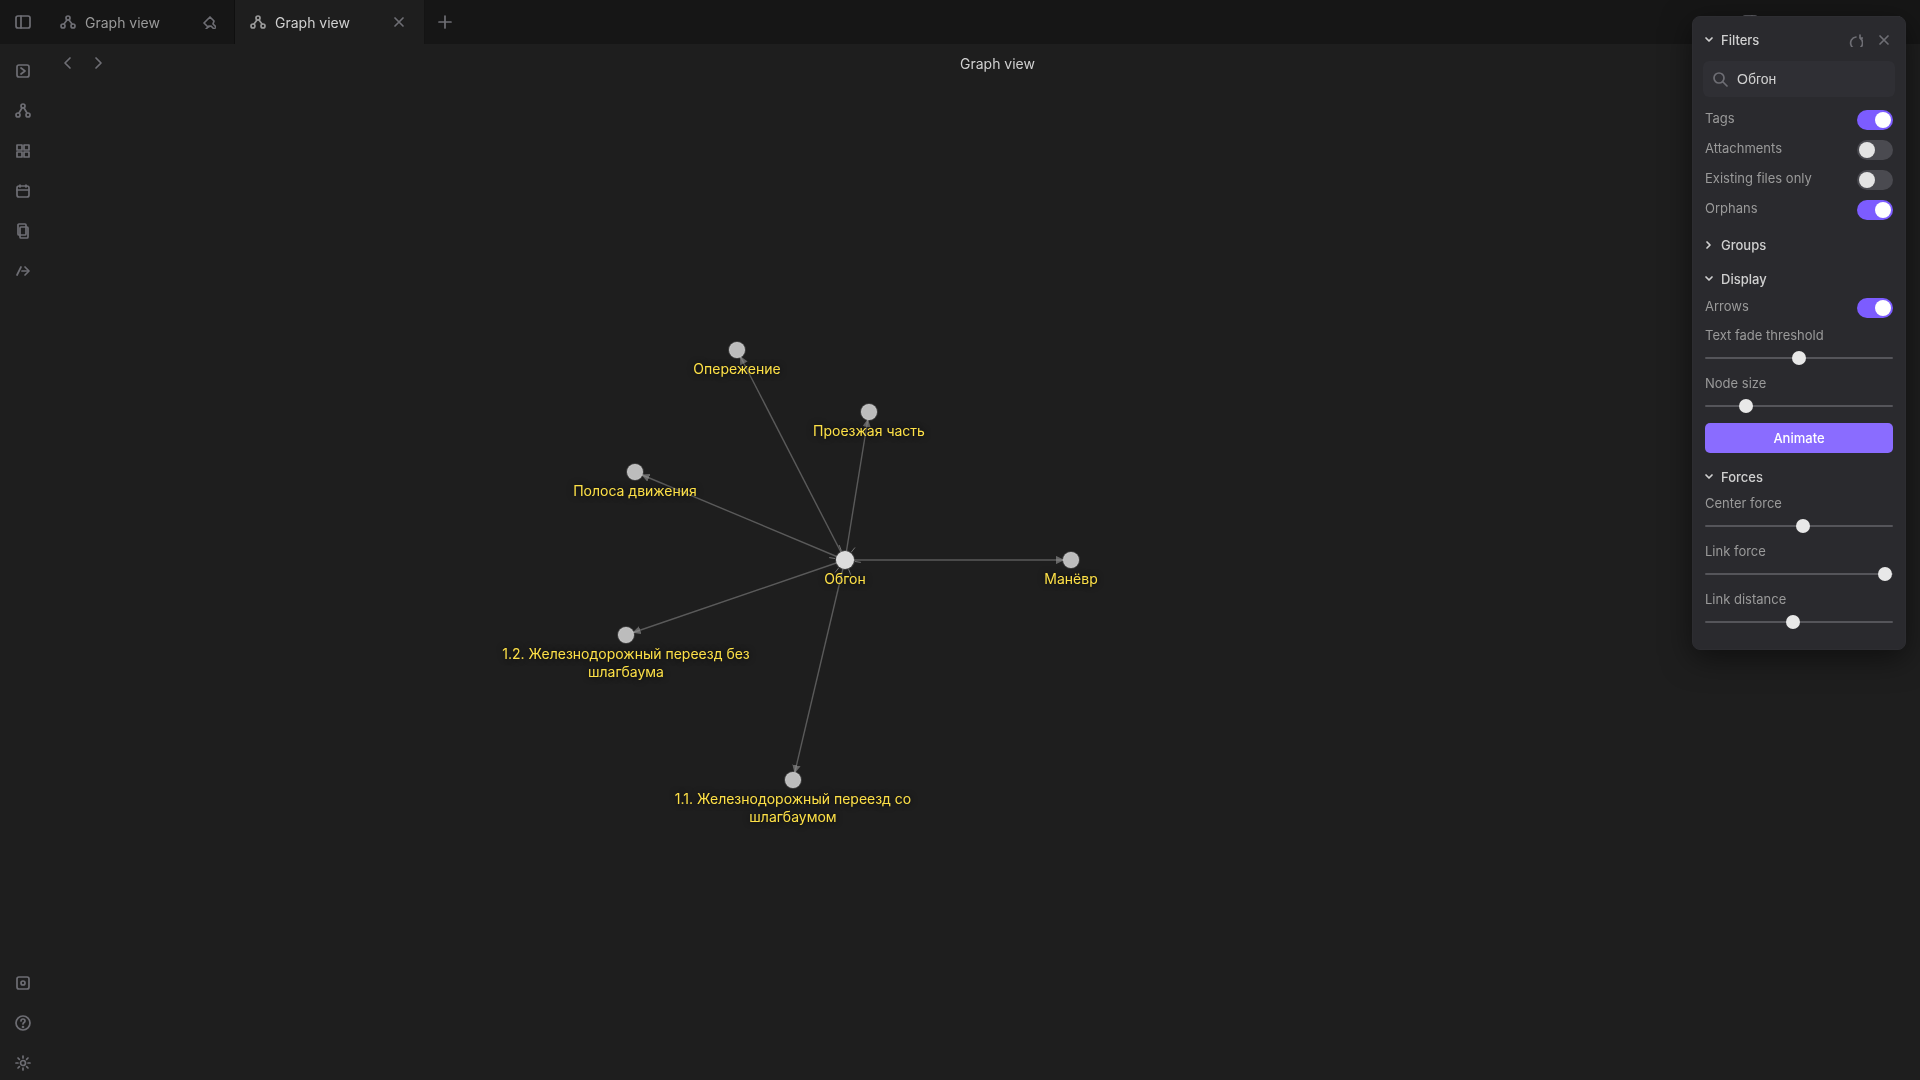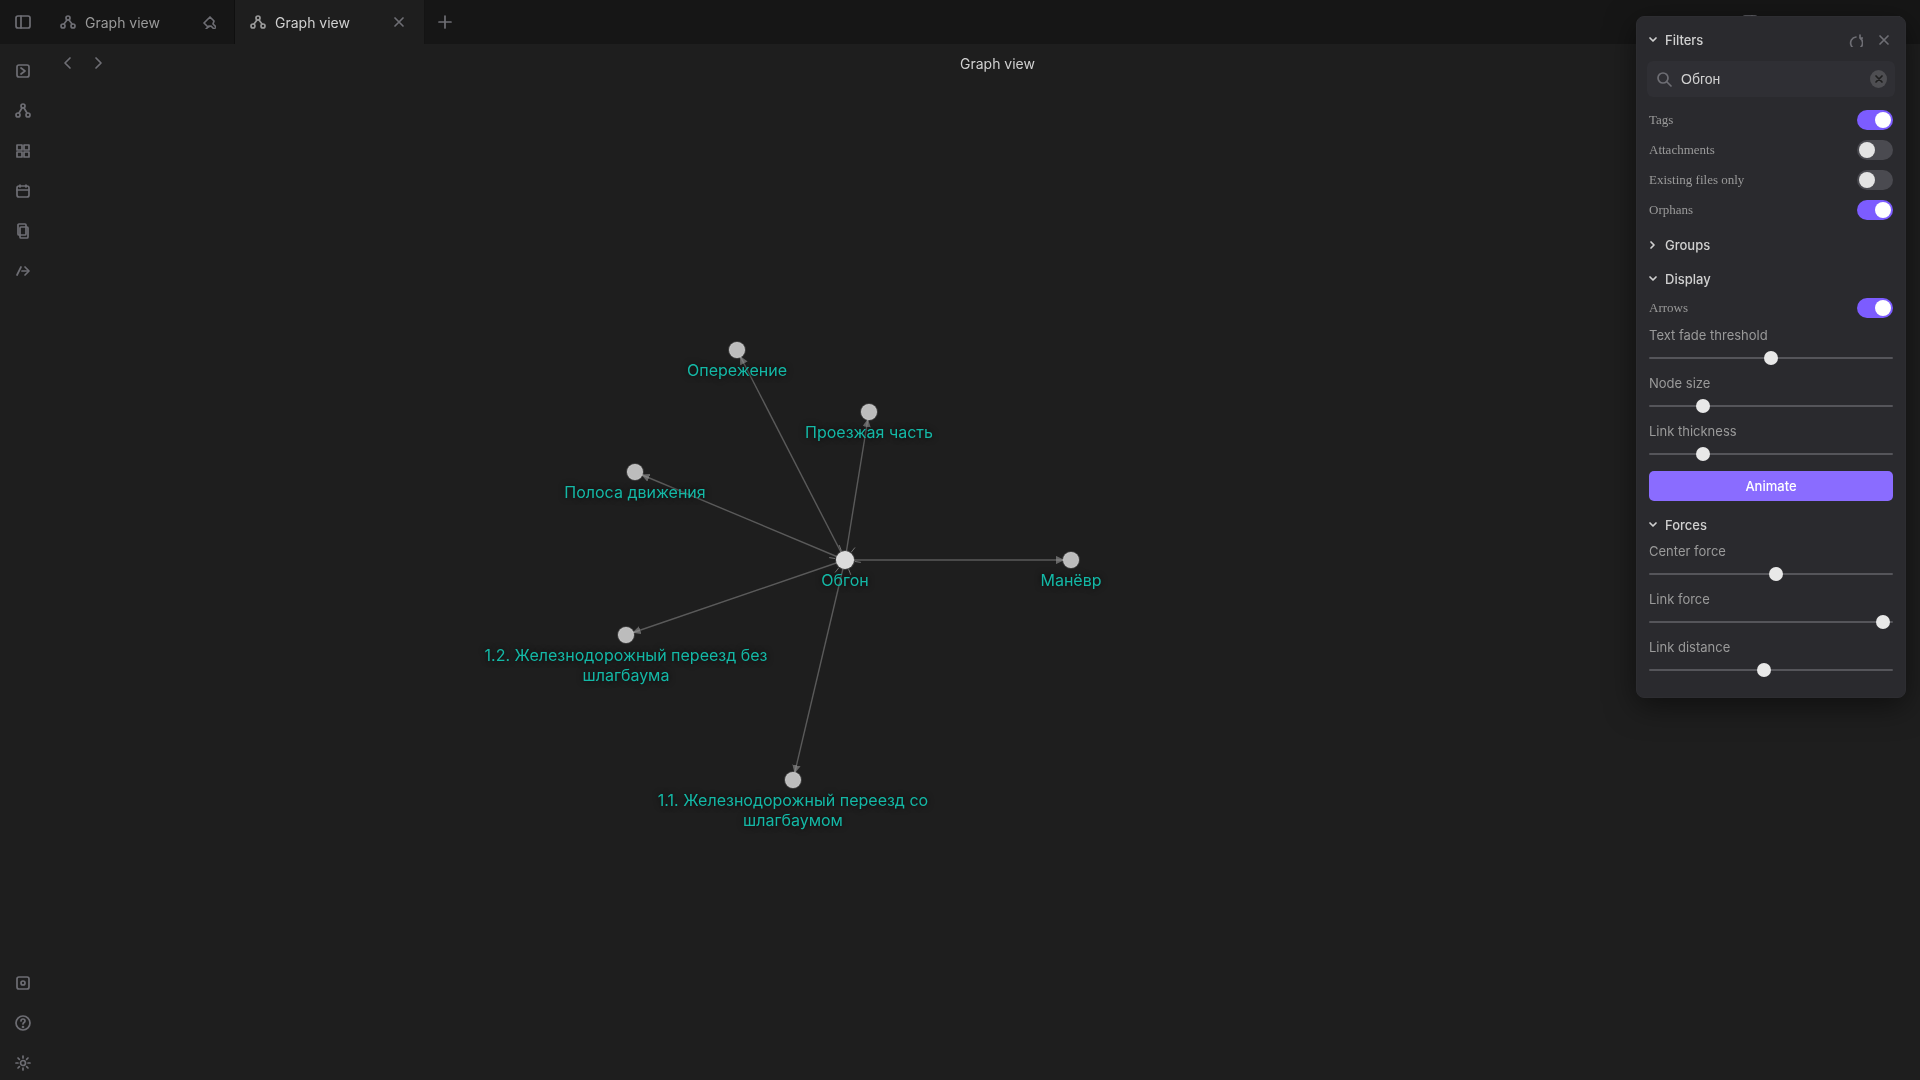--- a/index.html
+++ b/index.html
@@ -144,36 +144,36 @@
   .graph-wrap {
     flex: 1;
     position: relative;
   }
   svg.graph { position: absolute; inset: 0; width: 100%; height: 100%; }
   .node-dot { fill: var(--node); stroke: rgba(255,255,255,0.15); stroke-width: 2; }
   .center-dot { fill: #dcdcdc; }
   .link { stroke: var(--edge); stroke-width: 1.4; marker-end: url(#arrow); }
   .node-label {
     position: absolute;
-    color: #14b8a6;
-    font-size: 16px;
+    color: #fde047;
+    font-size: 14px;
     text-align: center;
     transform: translate(-50%, 0);
     pointer-events: none;
     line-height: 1.25;
     white-space: pre-line;
     text-shadow: 0 0 6px rgba(0,0,0,0.8);
   }
 
   
   .panel {
     position: absolute;
     top: 16px;
     right: 14px;
-    width: 270px;
+    width: 214px;
     background: var(--bg-panel);
     border: 1px solid var(--border-soft);
     border-radius: 8px;
     padding: 6px 0 14px 0;
     box-shadow: 0 8px 30px rgba(0,0,0,0.5);
     font-size: 13px;
   }
   .panel .section-header {
     display: flex; align-items: center;
     padding: 6px 10px;
@@ -209,24 +209,23 @@
   }
   .panel .search-wrap .clear-btn {
     width: 18px; height: 18px;
     display:flex; align-items:center; justify-content:center;
     background: rgba(255,255,255,0.15);
     border-radius: 50%;
     color: #1e1e1e;
     cursor: pointer;
   }
   .panel .row {
-    display: flex; align-items: center;
+    display: flex; align-items: flex-start;
     padding: 5px 12px;
     color: var(--fg-dim);
-    font-family: Liberation Serif, serif;
   }
   .panel .row .row-label { flex:1; }
   
   .toggle {
     width: 36px; height: 20px;
     border-radius: 999px;
     background: #4a4a50;
     position: relative;
     cursor: pointer;
     flex: none;
@@ -570,27 +569,20 @@
         <div class="thumb" style="left: 50%;"></div>
       </div>
   </div>
   <div class="slider-row">
     <div class="slider-label">Node size</div>
     <div class="slider">
         <div class="track"></div>
         <div class="thumb" style="left: 22%;"></div>
       </div>
   </div>
-  <div class="slider-row">
-    <div class="slider-label">Link thickness</div>
-    <div class="slider">
-        <div class="track"></div>
-        <div class="thumb" style="left: 22%;"></div>
-      </div>
-  </div>
   <div class="btn">Animate</div>
 
   <div class="divider"></div>
 
   <div class="section-header sub">
     <svg class="ic ic12">
         <path d="M3 4l3 3 3-3"></path>
       </svg>
     <span>Forces</span>
   </div>

